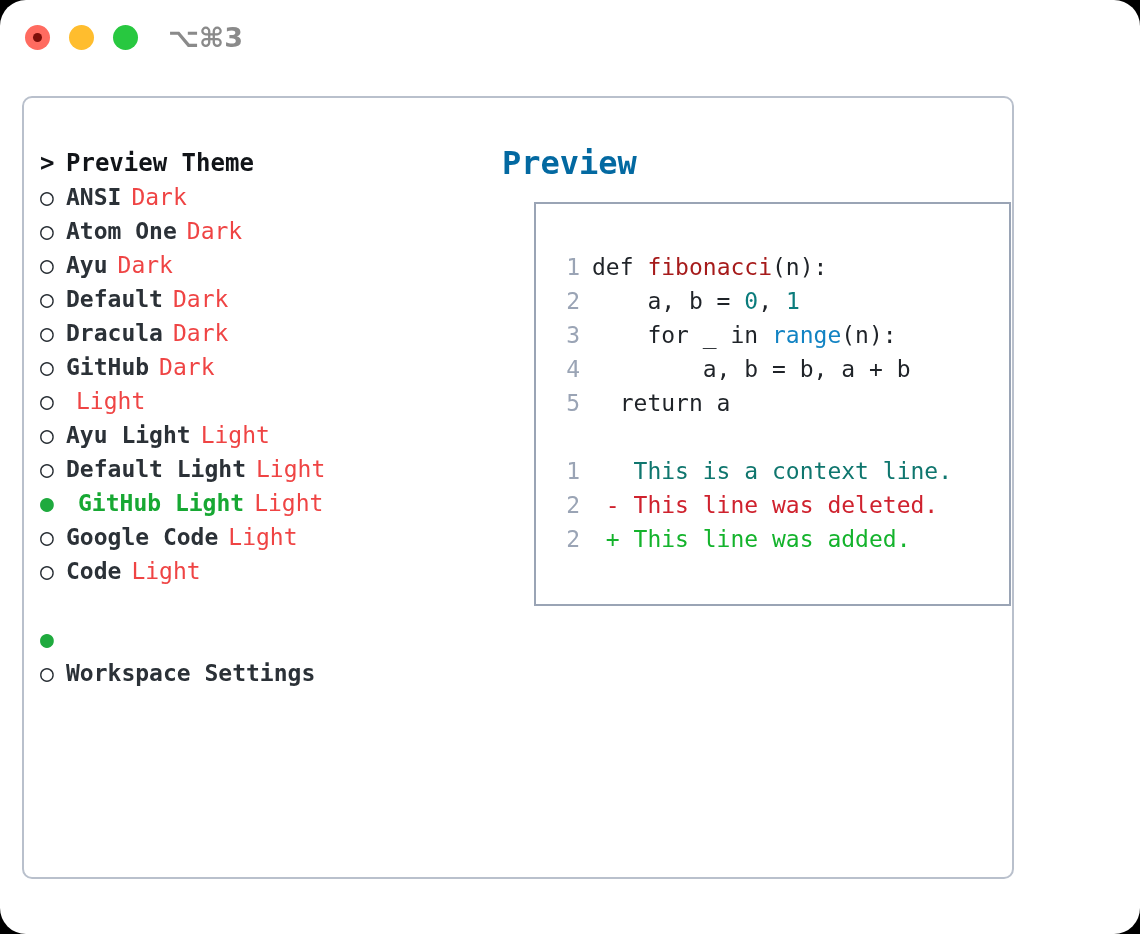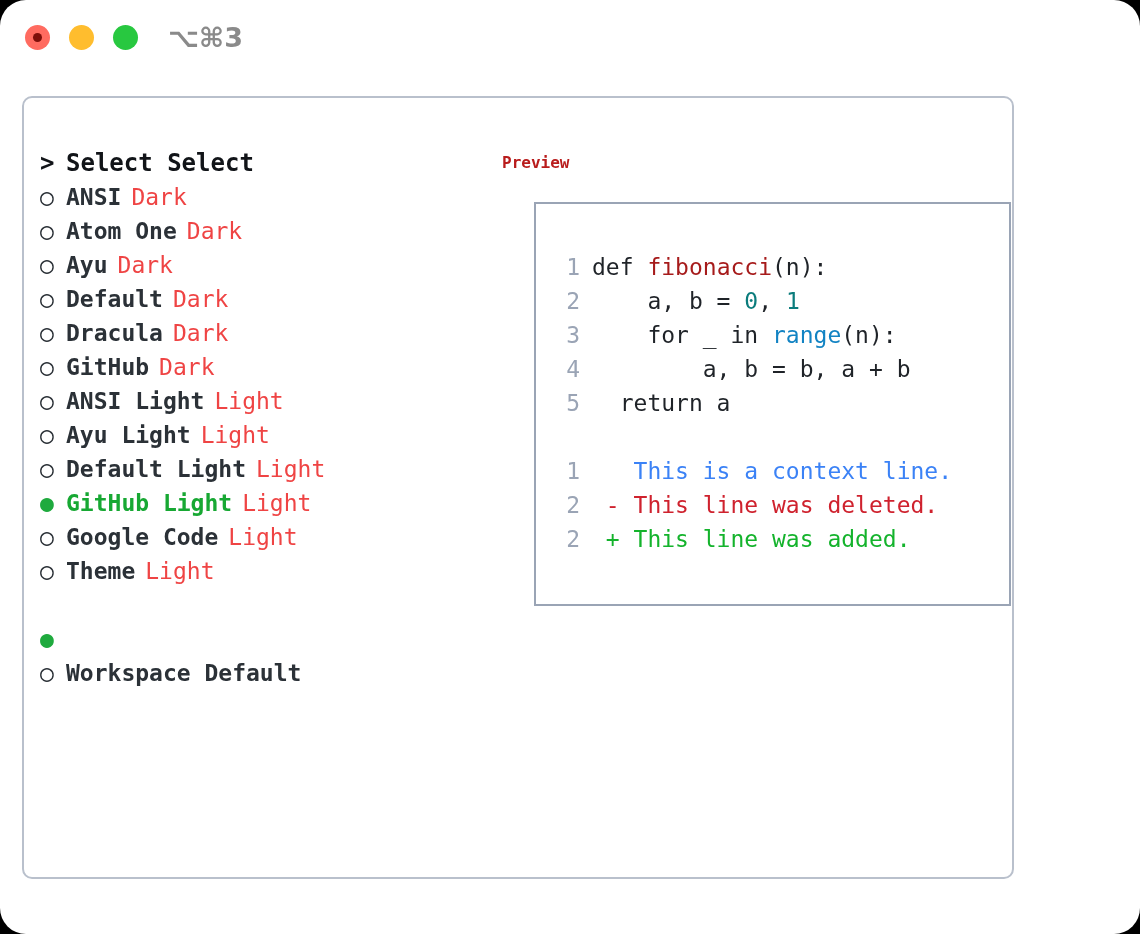--- a/index.html
+++ b/index.html
@@ -90,23 +90,23 @@
     width: 452px;
   }
   .col-right {
     position: absolute;
     left: 478px;
     top: 48px;
     width: 500px;
   }
 
   .section-head {
-    font-size: 16px;
+    font-size: 32px;
     font-weight: 700;
-    color: #b91c1c;
+    color: #0369a1;
     line-height: 34px;
     white-space: pre;
   }
 
   .list { margin-top: 0px; }
 
   .row {
     display: flex;
     align-items: baseline;
     height: 34px;
@@ -120,21 +120,21 @@
     font-size: 23px;
     line-height: 34px;
     color: #2b3137;
     text-align: left;
   }
   .marker.sel { color: #1faa3e; }
   .label {
     color: #2b3137;
     font-weight: bold;
   }
-  .label.sel { color: #17a833; }
+  .label.sel { color: #17a833; margin-left: 12px; }
   .tag {
     color: #ef4444;
     margin-left: 10px;
   }
   .head-row .label { font-weight: 700; color: #111418; font-size: 24px; }
   .head-row .marker { font-weight: 700; color: #111418; font-size: 24px; }
 
   .group-label {
     color: #2b3137;
     font-size: 23px;
@@ -179,21 +179,21 @@
     color: #9aa4b5;
     display: inline-block;
     width: 24px;
     text-align: right;
     margin-right: 12px;
   }
   .tok-plain { color: #1f2328; margin-top: 28px; }
   .tok-fn    { color: #a61b1b; margin-top: 40px; }
   .tok-num   { color: #0b7c7c; }
   .tok-call  { color: #1283c3; }
-  .tok-ctx   { color: #3b82f6; }
+  .tok-ctx   { color: #0f766e; }
   .tok-del   { color: #cf222e; }
   .tok-add   { color: #14b32c; }
   .gap { height: 34px; }
 </style>
 </head>
 <body>
 
 <div class="window">
 
   <div class="titlebar">
@@ -204,44 +204,44 @@
     </div>
     <div class="shortcut">⌥⌘3</div>
   </div>
 
   <div class="panel">
 
     <div class="col-left">
 
       <div class="row head-row">
         <span class="marker">&gt;</span>
-        <span class="label">Select Select</span>
+        <span class="label">Preview Theme</span>
       </div>
 
       <div class="list" id="theme-list">
           <div class="row"><span class="marker">○</span><span class="label">ANSI</span><span class="tag">Dark</span></div>
           <div class="row"><span class="marker">○</span><span class="label">Atom One</span><span class="tag">Dark</span></div>
           <div class="row"><span class="marker">○</span><span class="label">Ayu</span><span class="tag">Dark</span></div>
           <div class="row"><span class="marker">○</span><span class="label">Default</span><span class="tag">Dark</span></div>
           <div class="row"><span class="marker">○</span><span class="label">Dracula</span><span class="tag">Dark</span></div>
           <div class="row"><span class="marker">○</span><span class="label">GitHub</span><span class="tag">Dark</span></div>
-          <div class="row"><span class="marker">○</span><span class="label">ANSI Light</span><span class="tag">Light</span></div>
+          <div class="row"><span class="marker">○</span><span class="tag">Light</span></div>
           <div class="row"><span class="marker">○</span><span class="label">Ayu Light</span><span class="tag">Light</span></div>
           <div class="row"><span class="marker">○</span><span class="label">Default Light</span><span class="tag">Light</span></div>
           <div class="row"><span class="marker sel">●</span><span class="label sel">GitHub Light</span><span class="tag">Light</span></div>
           <div class="row"><span class="marker">○</span><span class="label">Google Code</span><span class="tag">Light</span></div>
-          <div class="row"><span class="marker">○</span><span class="label">Theme</span><span class="tag">Light</span></div>
+          <div class="row"><span class="marker">○</span><span class="label">Code</span><span class="tag">Light</span></div>
         </div>
 
       <div class="spacer-row"></div>
 
 
       <div class="list" id="apply-list">
           <div class="row"><span class="marker sel">●</span></div>
-          <div class="row"><span class="marker">○</span><span class="label">Workspace Default</span></div>
+          <div class="row"><span class="marker">○</span><span class="label">Workspace Settings</span></div>
         </div>
 
     </div>
 
     <div class="col-right">
       <div class="section-head">Preview</div>
 
       <div class="preview-box">
         <div class="code" id="preview-code"><div class="cline"><span class="ln">1</span><span class="tok-plain">def </span><span class="tok-fn">fibonacci</span><span class="tok-plain">(n):</span></div><div class="cline"><span class="ln">2</span><span class="tok-plain">    a, b = </span><span class="tok-num">0</span><span class="tok-plain">, </span><span class="tok-num">1</span></div><div class="cline"><span class="ln">3</span><span class="tok-plain">    for _ in </span><span class="tok-call">range</span><span class="tok-plain">(n):</span></div><div class="cline"><span class="ln">4</span><span class="tok-plain">        a, b = b, a + b</span></div><div class="cline"><span class="ln">5</span><span class="tok-plain">  return a</span></div><div class="gap"></div><div class="cline"><span class="ln">1</span><span class="tok-ctx">   This is a context line.</span></div><div class="cline"><span class="ln">2</span><span class="tok-del"> - This line was deleted.</span></div><div class="cline"><span class="ln">2</span><span class="tok-add"> + This line was added.</span></div></div>
       </div>

